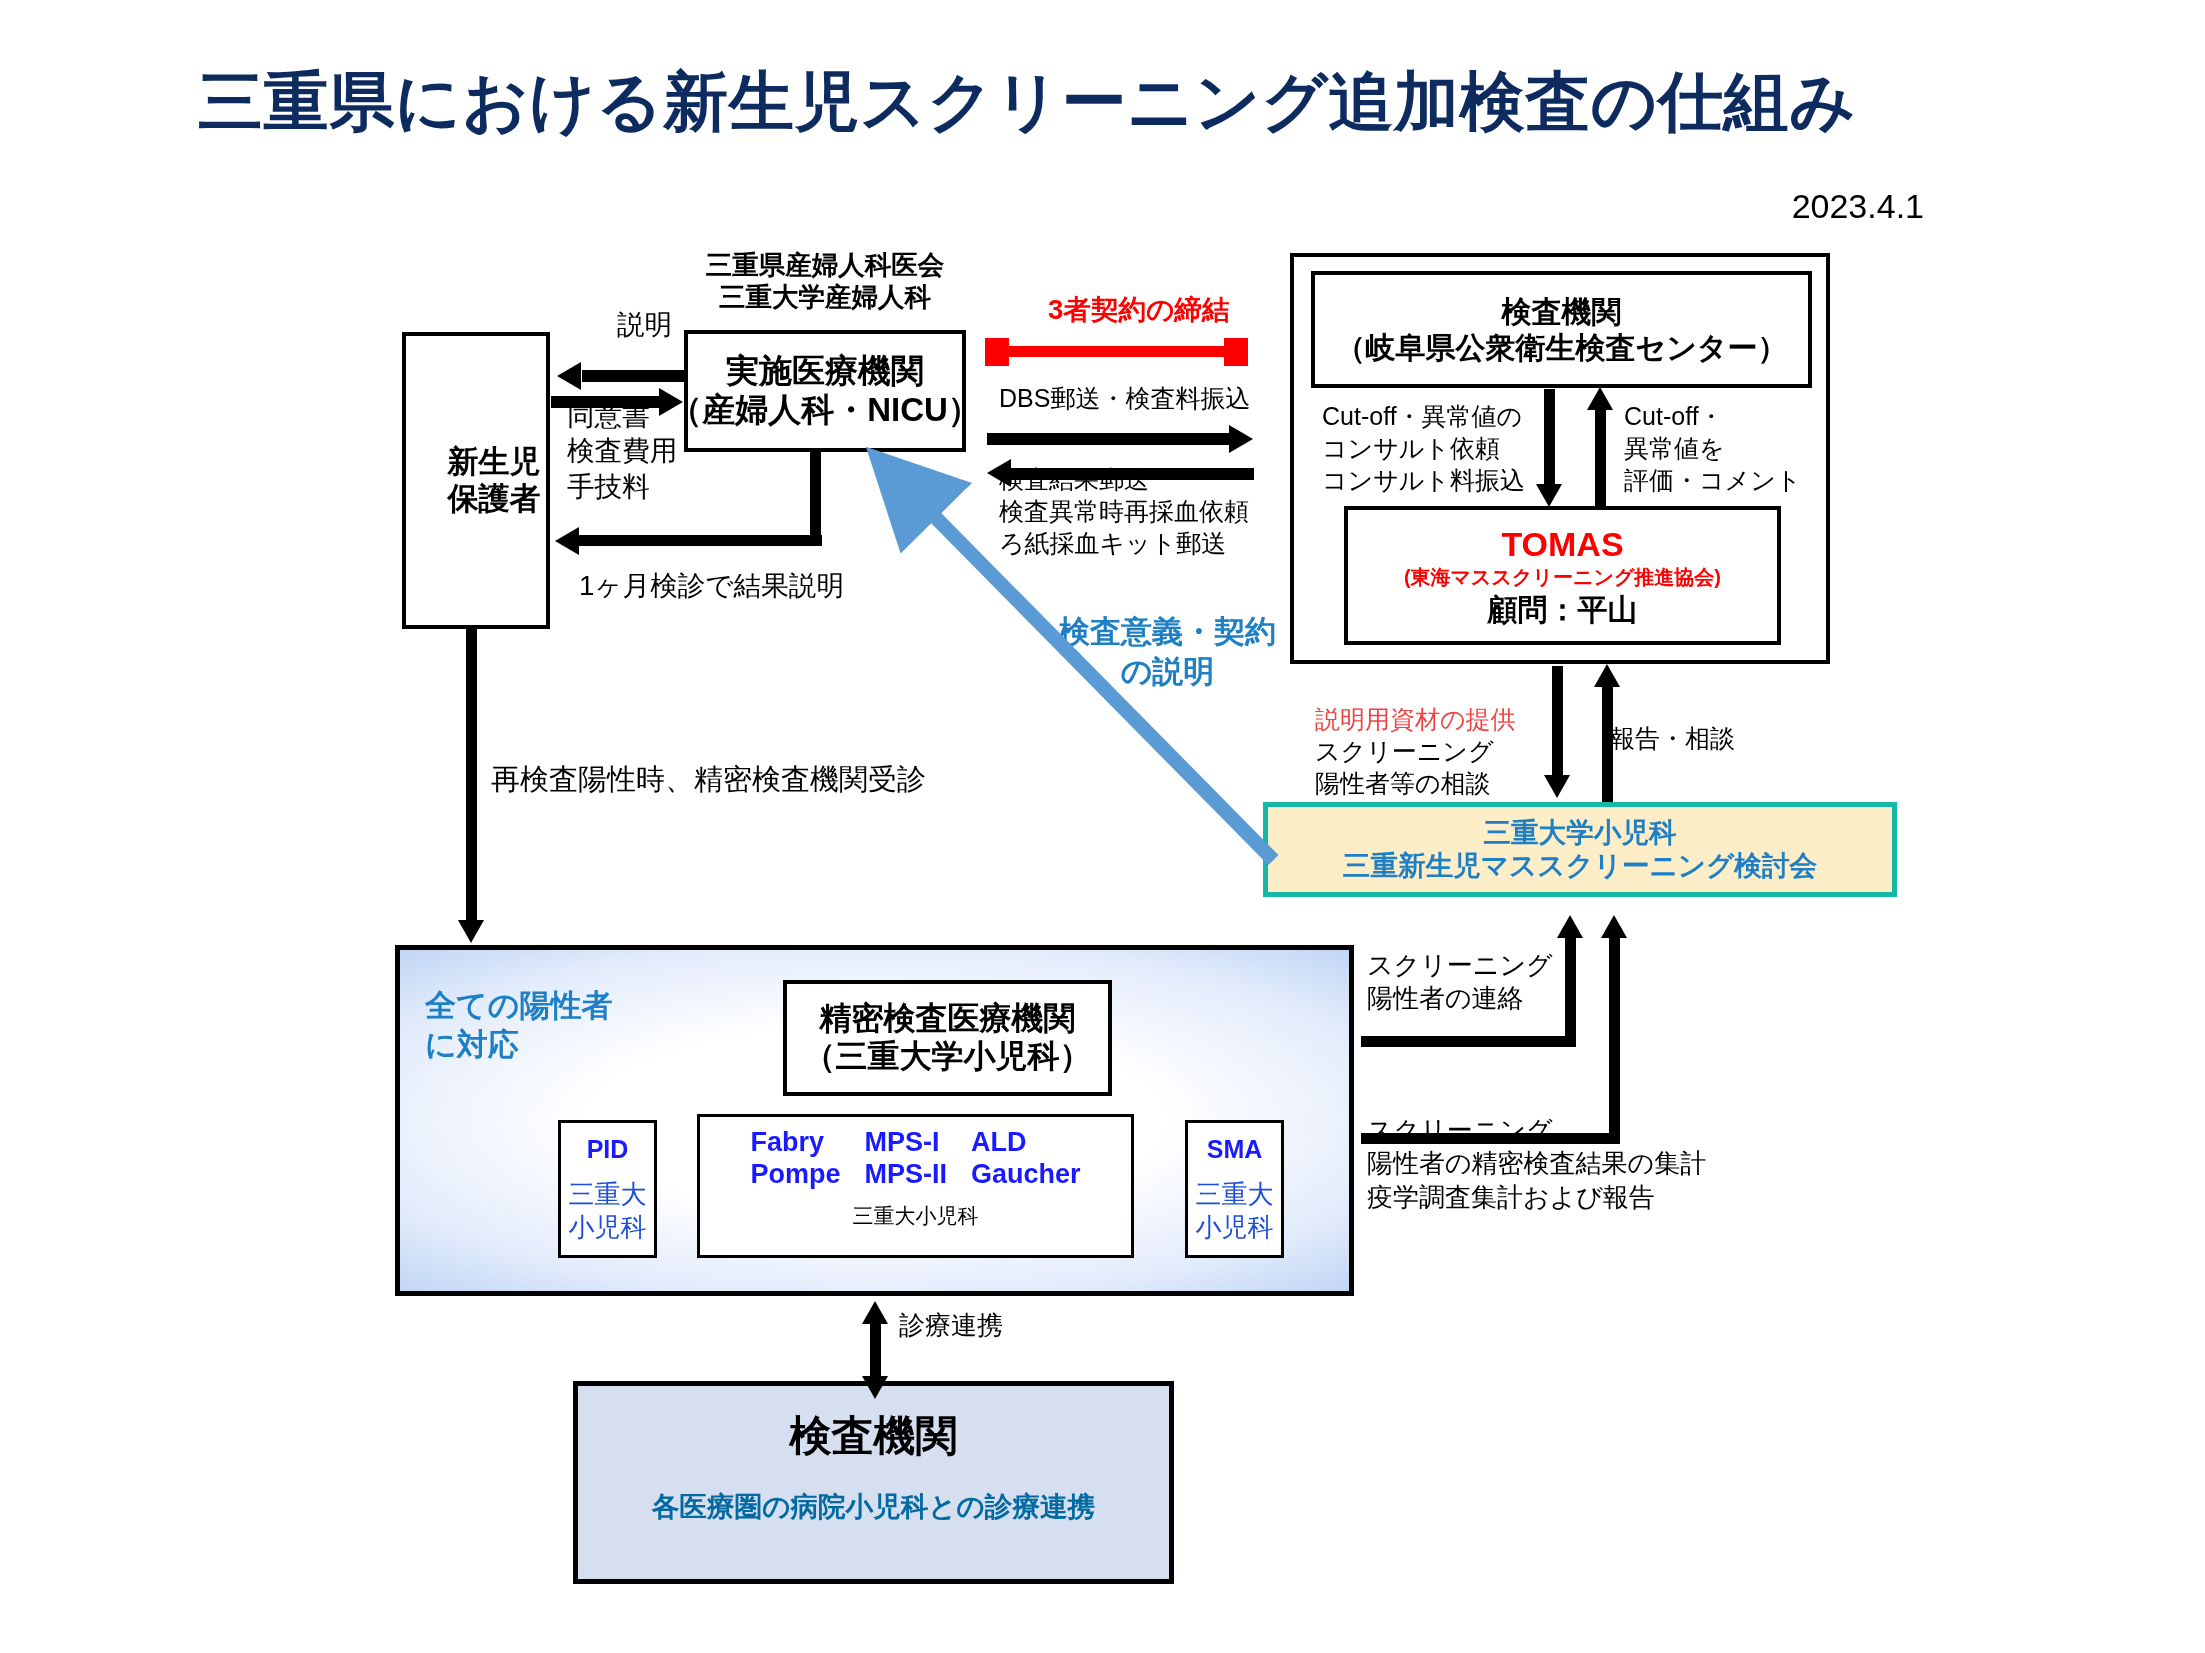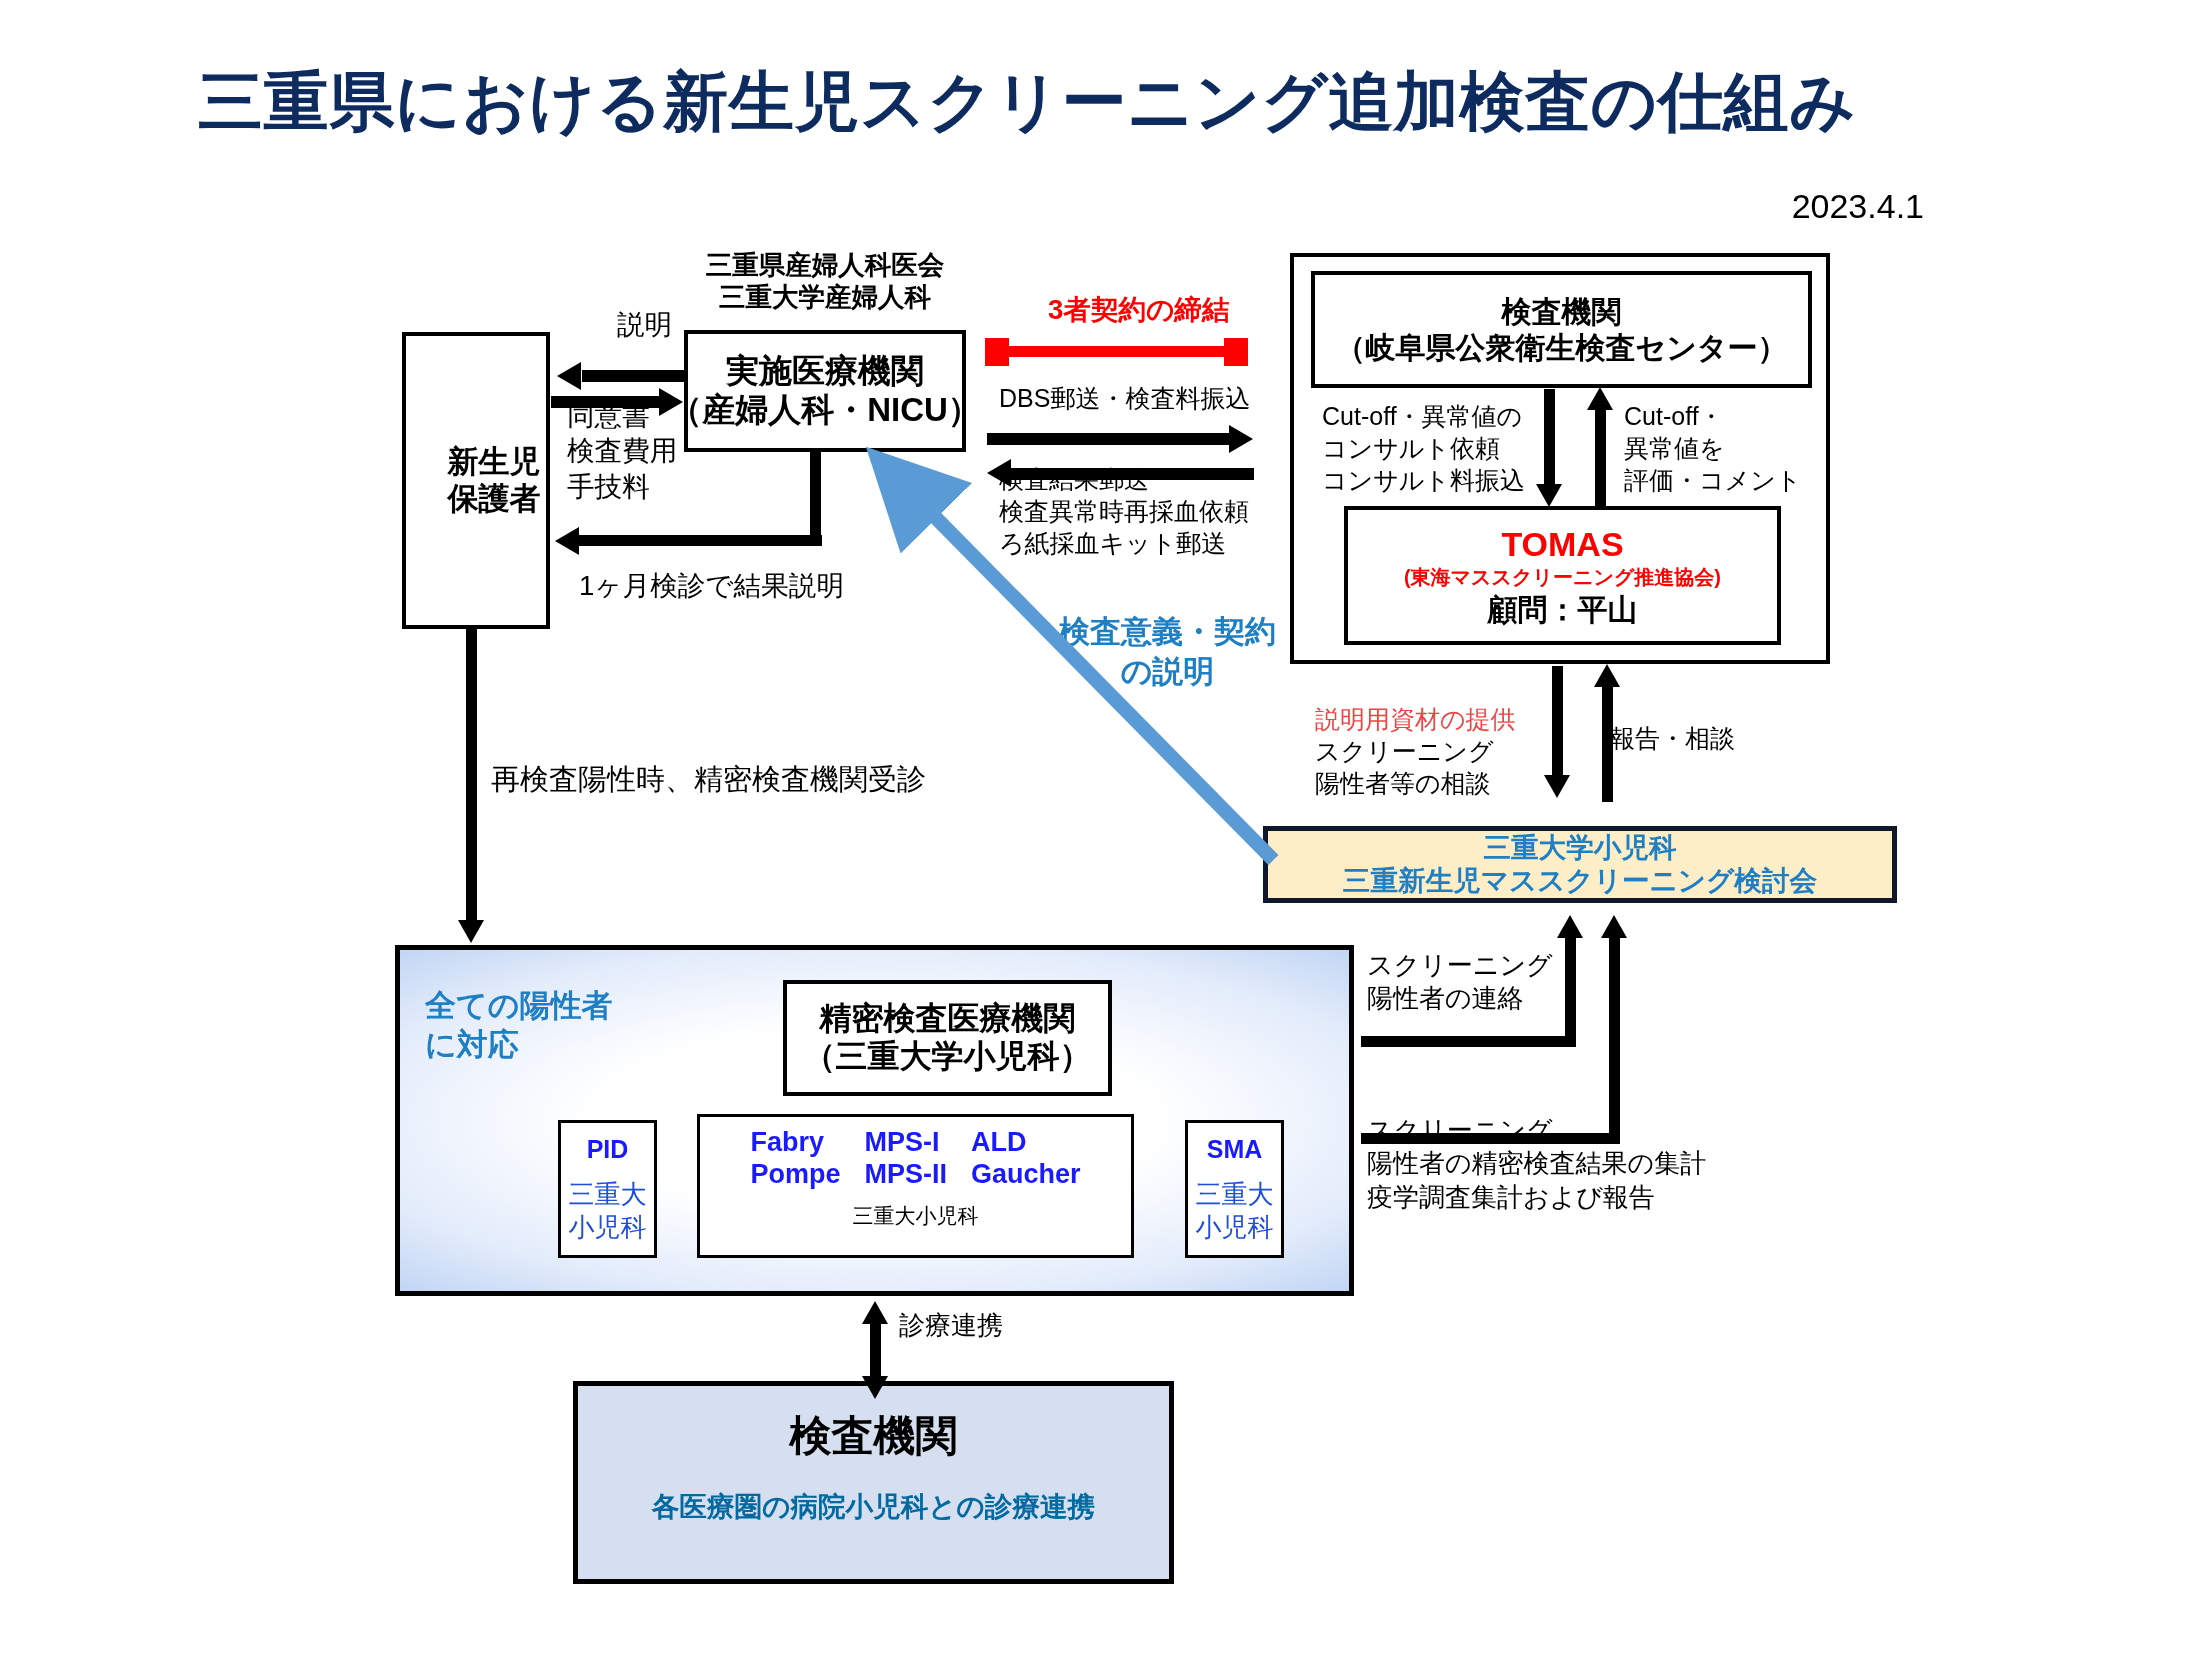--- a/index.html
+++ b/index.html
@@ -77,24 +77,23 @@
   #box-lab-inner .lbl { font-size: 30px; font-weight: bold; color:#000; }
 
   #box-tomas {
     left: 1344px; top: 506px; width: 437px; height: 139px;
   }
   .tomas-title { font-size: 34px; font-weight: bold; color:#ff0000; }
   .tomas-sub   { font-size: 20px; font-weight: bold; color:#ff0000; margin-top:2.2px;}
   .tomas-adv   { font-size: 30px; font-weight: bold; color:#000; margin-top:2.2px;}
 
   #box-mieuniv {
-    left: 1263px; top: 802px; width: 634px; height: 77px;
+    left: 1263px; top: 802px; width: 634px; height: 95px;
     background: #fdeec8;
-    border: 5px solid #0f172a;
-    margin-top: 24px;
+    border: 5px solid #14b8a6;
   }
   #box-mieuniv .lbl { font-size: 27.6px; font-weight: bold; color:#1f7fc4; }
 
   
   #box-positive {
     left: 395px; top: 945px; width: 959px; height: 351px;
     border: 5.5px solid #000;
     box-sizing: border-box;
     background:
       radial-gradient(ellipse 78% 72% at 50% 50%, #ffffff 38%, #e3ecfb 72%, #b9d0f2 100%);

